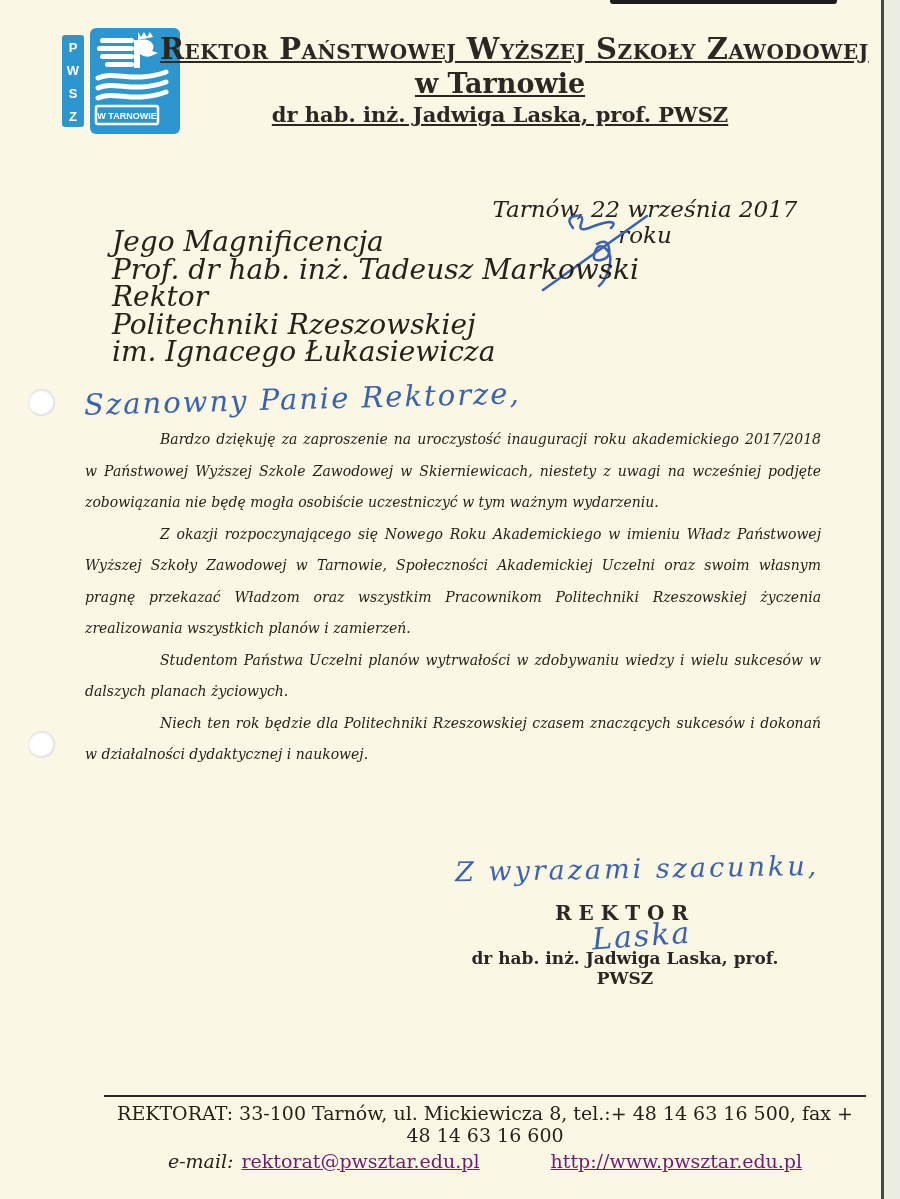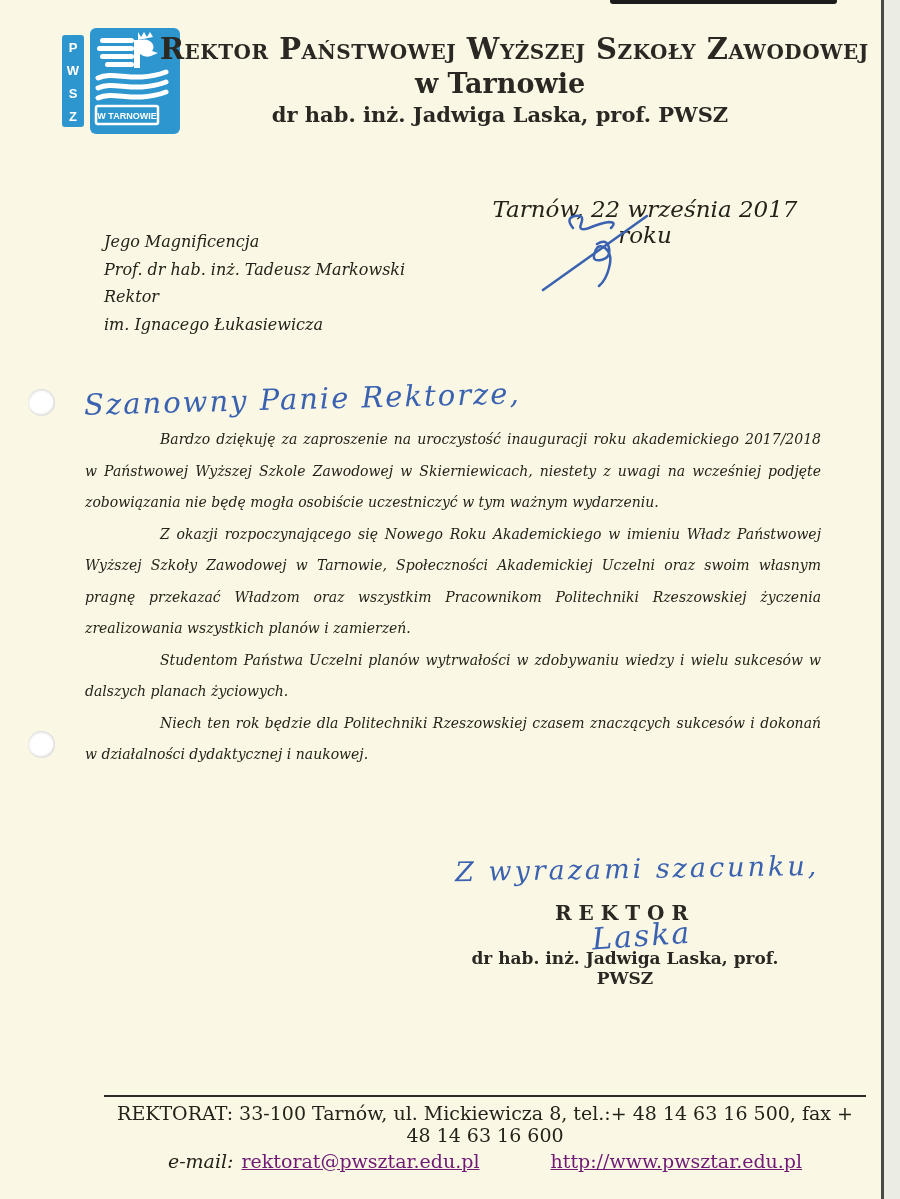--- a/index.html
+++ b/index.html
@@ -15,30 +15,30 @@
   .scan-smudge-top{position:absolute;left:610px;top:0;width:227px;height:4px;background:#1c1c1c;border-radius:0 0 3px 3px;}
   .scan-edge-line{position:absolute;left:881px;top:0;width:3px;height:1199px;background:#4a4a44;}
   .scan-edge-strip{position:absolute;left:884px;top:0;width:16px;height:1199px;background:#ecede2;}
   .hole{position:absolute;width:27px;height:27px;border-radius:50%;background:#fff;box-shadow:inset 0 1px 3px rgba(0,0,0,0.18), inset -1px -2px 2px rgba(0,0,0,0.10);}
   .hole.h1{left:28px;top:389px;}
   .hole.h2{left:28px;top:731px;}
 
   
   .logo{position:absolute;left:62px;top:28px;width:118px;height:106px;}
   .logo svg{display:block;}
-  .header-titles{position:absolute;left:160px;top:32px;width:680px;text-align:center;color:#2b2823;}
+  .header-titles{position:absolute;left:160px;top:32px;width:680px;text-align:center;color:#2b2823;text-decoration:underline;}
   .h-line1{font-variant:small-caps;font-weight:bold;font-size:29px;letter-spacing:0.5px;white-space:nowrap;}
   .h-line2{font-weight:bold;font-size:27px;margin-top:2px;}
   .h-line3{font-weight:bold;font-size:21px;margin-top:3px;}
 
   .date-line{position:absolute;left:470px;top:148px;width:350px;text-align:center;font-style:italic;font-size:23px;color:#252219;margin-top:48px;}
 
   .paraph{position:absolute;left:535px;top:198px;width:130px;height:105px;}
 
-  .addressee{position:absolute;left:104px;top:228px;font-style:italic;font-size:16px;line-height:27.5px;color:#252219;}
+  .addressee{position:absolute;left:112px;top:228px;font-style:italic;font-size:28px;line-height:27.5px;color:#252219;}
 
   .salutation{
     position:absolute;left:84px;top:382px;
     font-style:italic;font-size:29px;color:#3a62b0;
     transform:rotate(-1.5deg);letter-spacing:2px;white-space:nowrap;
   }
 
   .body-text{
     position:absolute;left:85px;top:424px;width:736px;
     font-style:italic;font-size:14px;line-height:31.5px;
@@ -129,20 +129,21 @@
         <path d="M38,30 q-8,-10 2,-12 q10,-2 6,8 q-3,8 8,4 q12,-5 20,-6 q8,0 2,6"></path>
         <path d="M62,46 q10,-6 12,4 q2,10 -8,12 q-10,2 -6,-8 q3,-9 10,-4 q8,6 4,20 q-3,12 -10,18"></path>
       </g>
     </svg>
   </div>
 
   <div class="addressee">
     <div>Jego Magnificencja</div>
     <div>Prof. dr hab. inż. Tadeusz Markowski</div>
     <div>Rektor</div>
+    <div>Politechniki Rzeszowskiej</div>
     <div>im. Ignacego Łukasiewicza</div>
   </div>
 
   <div class="salutation">Szanowny Panie Rektorze,</div>
 
   <div class="body-text">
     <p>Bardzo dziękuję za zaproszenie na uroczystość inauguracji roku akademickiego 2017/2018 w Państwowej Wyższej Szkole Zawodowej w Skierniewicach, niestety z uwagi na wcześniej podjęte zobowiązania nie będę mogła osobiście uczestniczyć w tym ważnym wydarzeniu.</p>
     <p>Z okazji rozpoczynającego się Nowego Roku Akademickiego w imieniu Władz Państwowej Wyższej Szkoły Zawodowej w Tarnowie, Społeczności Akademickiej Uczelni oraz swoim własnym pragnę przekazać Władzom oraz wszystkim Pracownikom Politechniki Rzeszowskiej życzenia zrealizowania wszystkich planów i zamierzeń.</p>
     <p>Studentom Państwa Uczelni planów wytrwałości w zdobywaniu wiedzy i wielu sukcesów w dalszych planach życiowych.</p>
     <p>Niech ten rok będzie dla Politechniki Rzeszowskiej czasem znaczących sukcesów i dokonań w działalności dydaktycznej i naukowej.</p>

